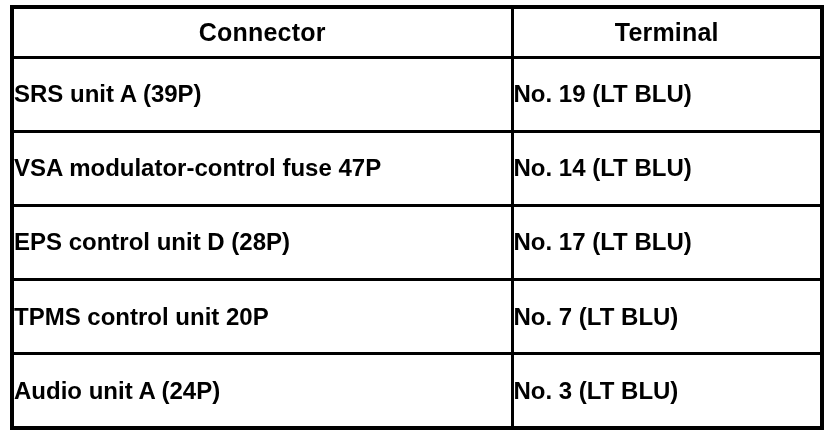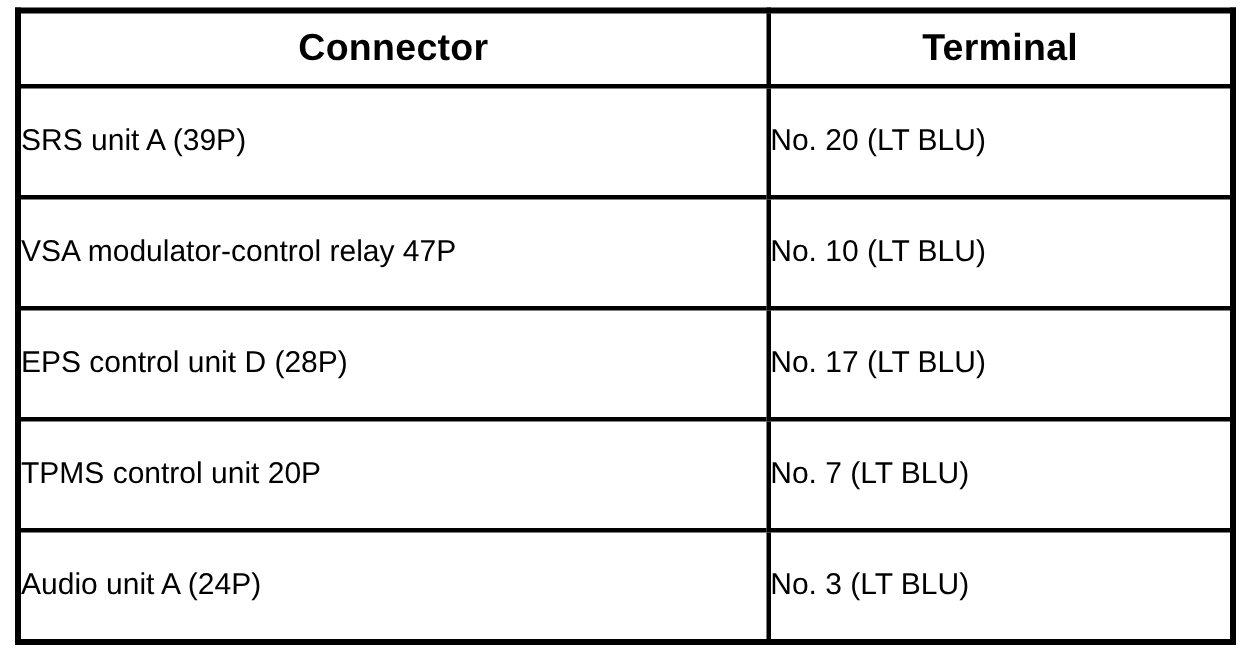--- a/index.html
+++ b/index.html
@@ -57,22 +57,22 @@
     border-bottom: 3px solid #000000;
   }
 
   .wiring-table thead th.th-terminal,
   .wiring-table tbody td.cell-terminal {
     border-left: 3px solid #000000;
   }
 
   .wiring-table tbody td {
     height: 53px;
-    font-size: 20px;
-    font-weight: normal;
+    font-size: 24px;
+    font-weight: bold;
     border-top: 3px solid #000000;
   }
 
   .wiring-table tbody tr:first-child td {
     border-top: 0;
   }
 
   .cell-connector {
     padding-left: 8px;
     text-align: left;
@@ -99,25 +99,25 @@
     <thead>
       <tr>
         <th class="th-connector">Connector</th>
         <th class="th-terminal">Terminal</th>
       </tr>
     </thead>
 
     <tbody>
       <tr>
         <td class="cell-connector">SRS unit A (39P)</td>
-        <td class="cell-terminal">No. 20 (LT BLU)</td>
+        <td class="cell-terminal">No. 19 (LT BLU)</td>
       </tr>
       <tr>
-        <td class="cell-connector">VSA modulator-control relay 47P</td>
-        <td class="cell-terminal">No. 10 (LT BLU)</td>
+        <td class="cell-connector">VSA modulator-control fuse 47P</td>
+        <td class="cell-terminal">No. 14 (LT BLU)</td>
       </tr>
       <tr>
         <td class="cell-connector">EPS control unit D (28P)</td>
         <td class="cell-terminal">No. 17 (LT BLU)</td>
       </tr>
       <tr>
         <td class="cell-connector">TPMS control unit 20P</td>
         <td class="cell-terminal">No. 7 (LT BLU)</td>
       </tr>
       <tr>

